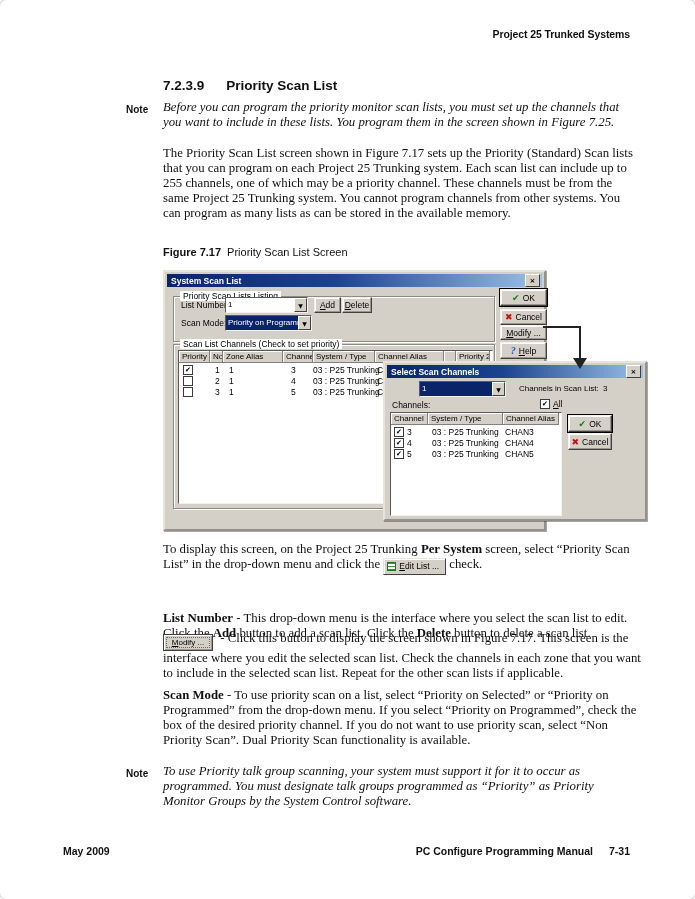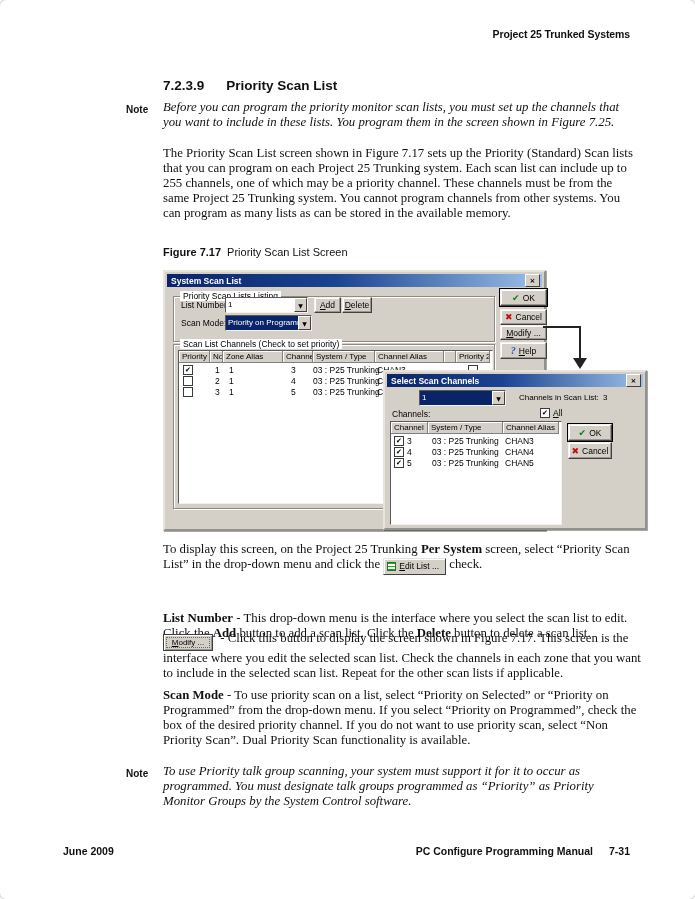--- a/index.html
+++ b/index.html
@@ -203,21 +203,21 @@
       <div class="btn" style="left:335px; top:70px; width:45px; height:15px;">
         <span class="qm">?</span>
         <span class="ulf">Help</span>
       </div>
     </div>
 
     <div class="aline" style="left:380px; top:58px; width:38px; height:2px; z-index:30;"></div>
     <div class="aline" style="left:416px; top:58px; width:2px; height:33px; z-index:30;"></div>
     <div class="ahead" style="left:410px; top:90px; z-index:30;"></div>
 
-    <div class="dlg" style="left:220px; top:102px; width:264px; height:160px; z-index:20; box-sizing:border-box;text-decoration:underline;">
+    <div class="dlg" style="left:220px; top:93px; width:264px; height:160px; z-index:20; box-sizing:border-box;text-decoration:underline;">
       <div class="tbar">
         <span>Select Scan Channels</span>
         <span class="xbtn">×</span>
       </div>
 
       <span class="lbl" style="left:7px; top:21px;margin-top:48px;">Zones:</span>
       <div class="combo" style="left:34px; top:18px; width:85px; height:14px;">
         <span class="val sel">1</span>
         <span class="carrow">▼</span>
       </div>
@@ -292,19 +292,19 @@
       </span><span> - Click this button to display the screen shown in Figure 7.17. This screen is the interface where you edit the selected scan list. Check the channels in each zone that you want to include in the selected scan list. Repeat for the other scan lists if applicable.</span>
   </p>
 
   <p class="body-text abs" style="left:163px; top:688px; width:478px;">
     <b>Scan Mode</b><span> - To use priority scan on a list, select “Priority on Selected” or “Priority on Programmed” from the drop-down menu. If you select “Priority on Programmed”, check the box of the desired priority channel. If you do not want to use priority scan, select “Non Priority Scan”. Dual Priority Scan functionality is available.</span>
   </p>
 
   <div class="abs note-label" style="left:126px; top:768px;">Note</div>
   <p class="abs body-text italic" style="left:163px; top:764px; width:474px;">To use Priority talk group scanning, your system must support it for it to occur as programmed. You must designate talk groups programmed as “Priority” as Priority Monitor Groups by the System Control software.</p>
 
-  <div class="abs footer-text" style="left:63px; top:845px;">June 2009</div>
+  <div class="abs footer-text" style="left:63px; top:845px;">May 2009</div>
   <div class="abs footer-text" style="right:65px; top:845px; display:flex; gap:16px;">
     <span>PC Configure Programming Manual</span>
     <span>7-31</span>
   </div>
 
 </div>
 
 </body></html>

